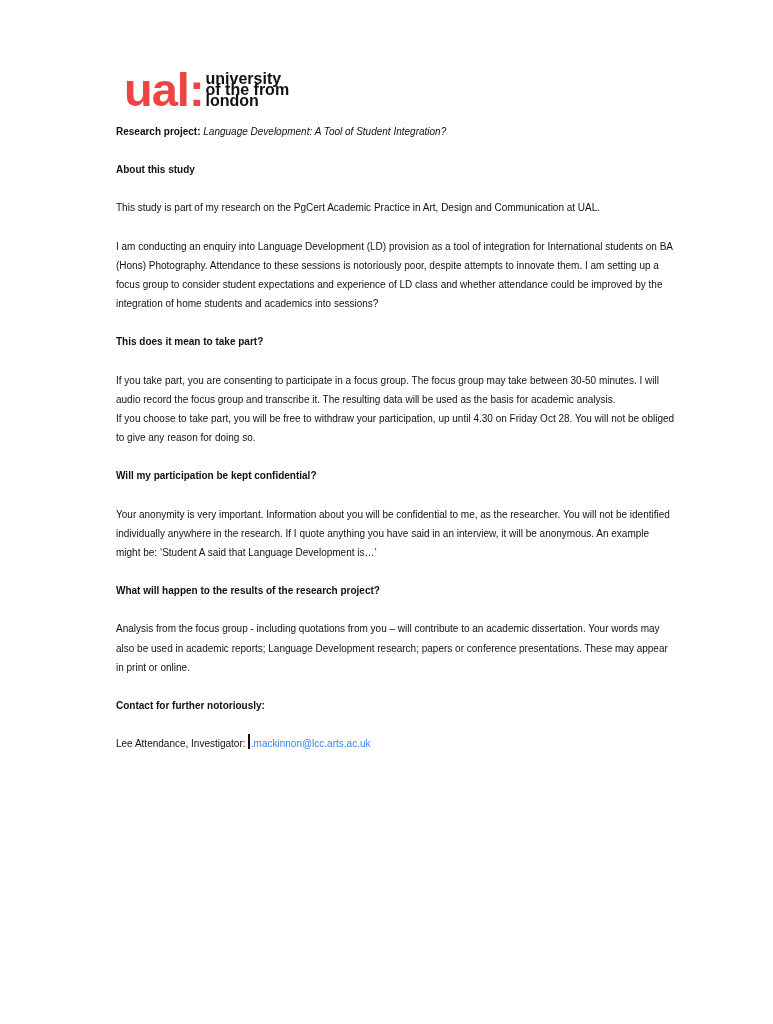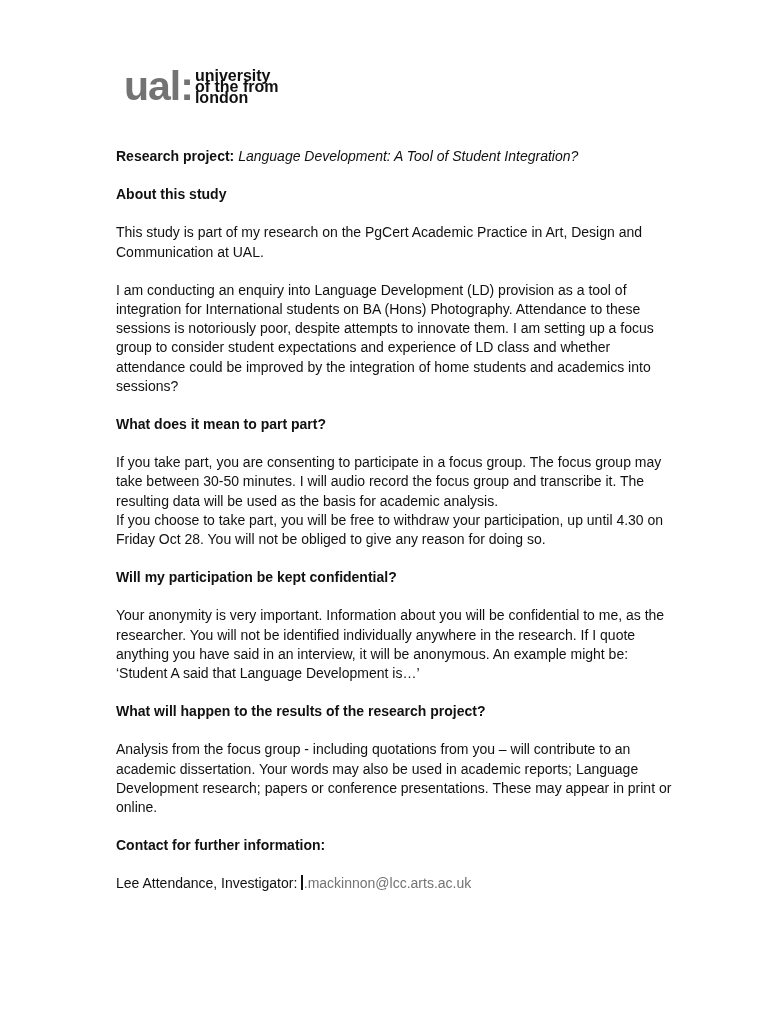--- a/index.html
+++ b/index.html
@@ -1,28 +1,28 @@
 <!DOCTYPE html>
 <html><head>
 <meta charset="utf-8">
 <style>
   html, body { margin: 0; padding: 0; background: #ffffff; }
   body { width: 773px; height: 1024px; position: relative; overflow: hidden;
          font-family: "Liberation Sans", sans-serif; color: #111111; }
   .logo { position: absolute; left: 124px; top: 66px; display: flex; align-items: center; }
-  .logo-mark { font-family: "Liberation Sans", sans-serif; font-weight: 700; font-size: 41px;
-               letter-spacing: -1px; line-height: 1; color: #737373; }
+  .logo-mark { font-family: "Liberation Sans", sans-serif; font-weight: 700; font-size: 47px;
+               letter-spacing: -1px; line-height: 1; color: #ef4444; }
   .logo-text { margin-left: 2px; font-size: 16px; font-weight: 700; line-height: 11px; color: #111; }
   .logo-text div { white-space: nowrap; }
-  .content { position: absolute; left: 116px; top: 147px; width: 560px; font-size: 14px; line-height: 19.2px; }
+  .content { position: absolute; left: 116px; top: 122px; width: 560px; font-size: 10px; line-height: 19.2px; }
   .p { margin: 0 0 19px 0; white-space: normal; }
   .h { font-weight: 700; }
   .it { font-style: italic; }
   .spell { text-decoration-color: #3b6fd6; text-decoration-style: double; text-underline-offset: 2px; }
-  .link { color: #737373; }
+  .link { color: #3b82f6; }
   .caret { display: inline-block; width: 1.5px; height: 15px; background: #111; vertical-align: -2px; margin-right: 1px; }
 </style>
 </head>
 <body>
 
 <div class="logo">
   <span class="logo-mark">ual:</span>
   <div class="logo-text">
     <div>university</div>
     <div>of the from</div>
@@ -33,25 +33,25 @@
 <div class="content">
   <p class="p">
     <span class="h">Research project:</span>
     <span class="it">Language Development: A Tool of Student Integration?</span>
   </p>
 
   <p class="p h">About this study</p>
   <p class="p">This study is part of my research on the PgCert Academic Practice in Art, Design and Communication at UAL.</p>
   <p class="p"><span>I am conducting an enquiry into Language Development (LD) provision as a tool of integration for </span><span class="spell">International</span><span> students on BA (Hons) Photography. Attendance to these sessions is notoriously poor, despite attempts to innovate them. I am setting up a focus group to consider student expectations and experience of LD class and whether attendance could be improved by the integration of home students and academics into sessions?</span></p>
 
-  <p class="p h">What does it mean to part part?</p>
+  <p class="p h">This does it mean to take part?</p>
   <p class="p" style="margin-bottom:0">If you take part, you are consenting to participate in a focus group. The focus group may take between 30-50 minutes. I will audio record the focus group and transcribe it. The resulting data will be used as the basis for academic analysis.</p>
   <p class="p">If you choose to take part, you will be free to withdraw your participation, up until 4.30 on Friday Oct 28. You will not be obliged to give any reason for doing so.</p>
 
   <p class="p h">Will my participation be kept confidential?</p>
   <p class="p">Your anonymity is very important. Information about you will be confidential to me, as the researcher. You will not be identified individually anywhere in the research. If I quote anything you have said in an interview, it will be anonymous. An example might be: ‘Student A said that Language Development is…’</p>
 
   <p class="p h">What will happen to the results of the research project?</p>
   <p class="p">Analysis from the focus group - including quotations from you – will contribute to an academic dissertation. Your words may also be used in academic reports; Language Development research; papers or conference presentations. These may appear in print or online.</p>
 
-  <p class="p h">Contact for further information:</p>
+  <p class="p h">Contact for further notoriously:</p>
   <p class="p"><span>Lee Attendance, Investigator: </span><span class="caret"></span><span class="link">.mackinnon@lcc.arts.ac.uk</span></p>
 </div>
 
 </body></html>

